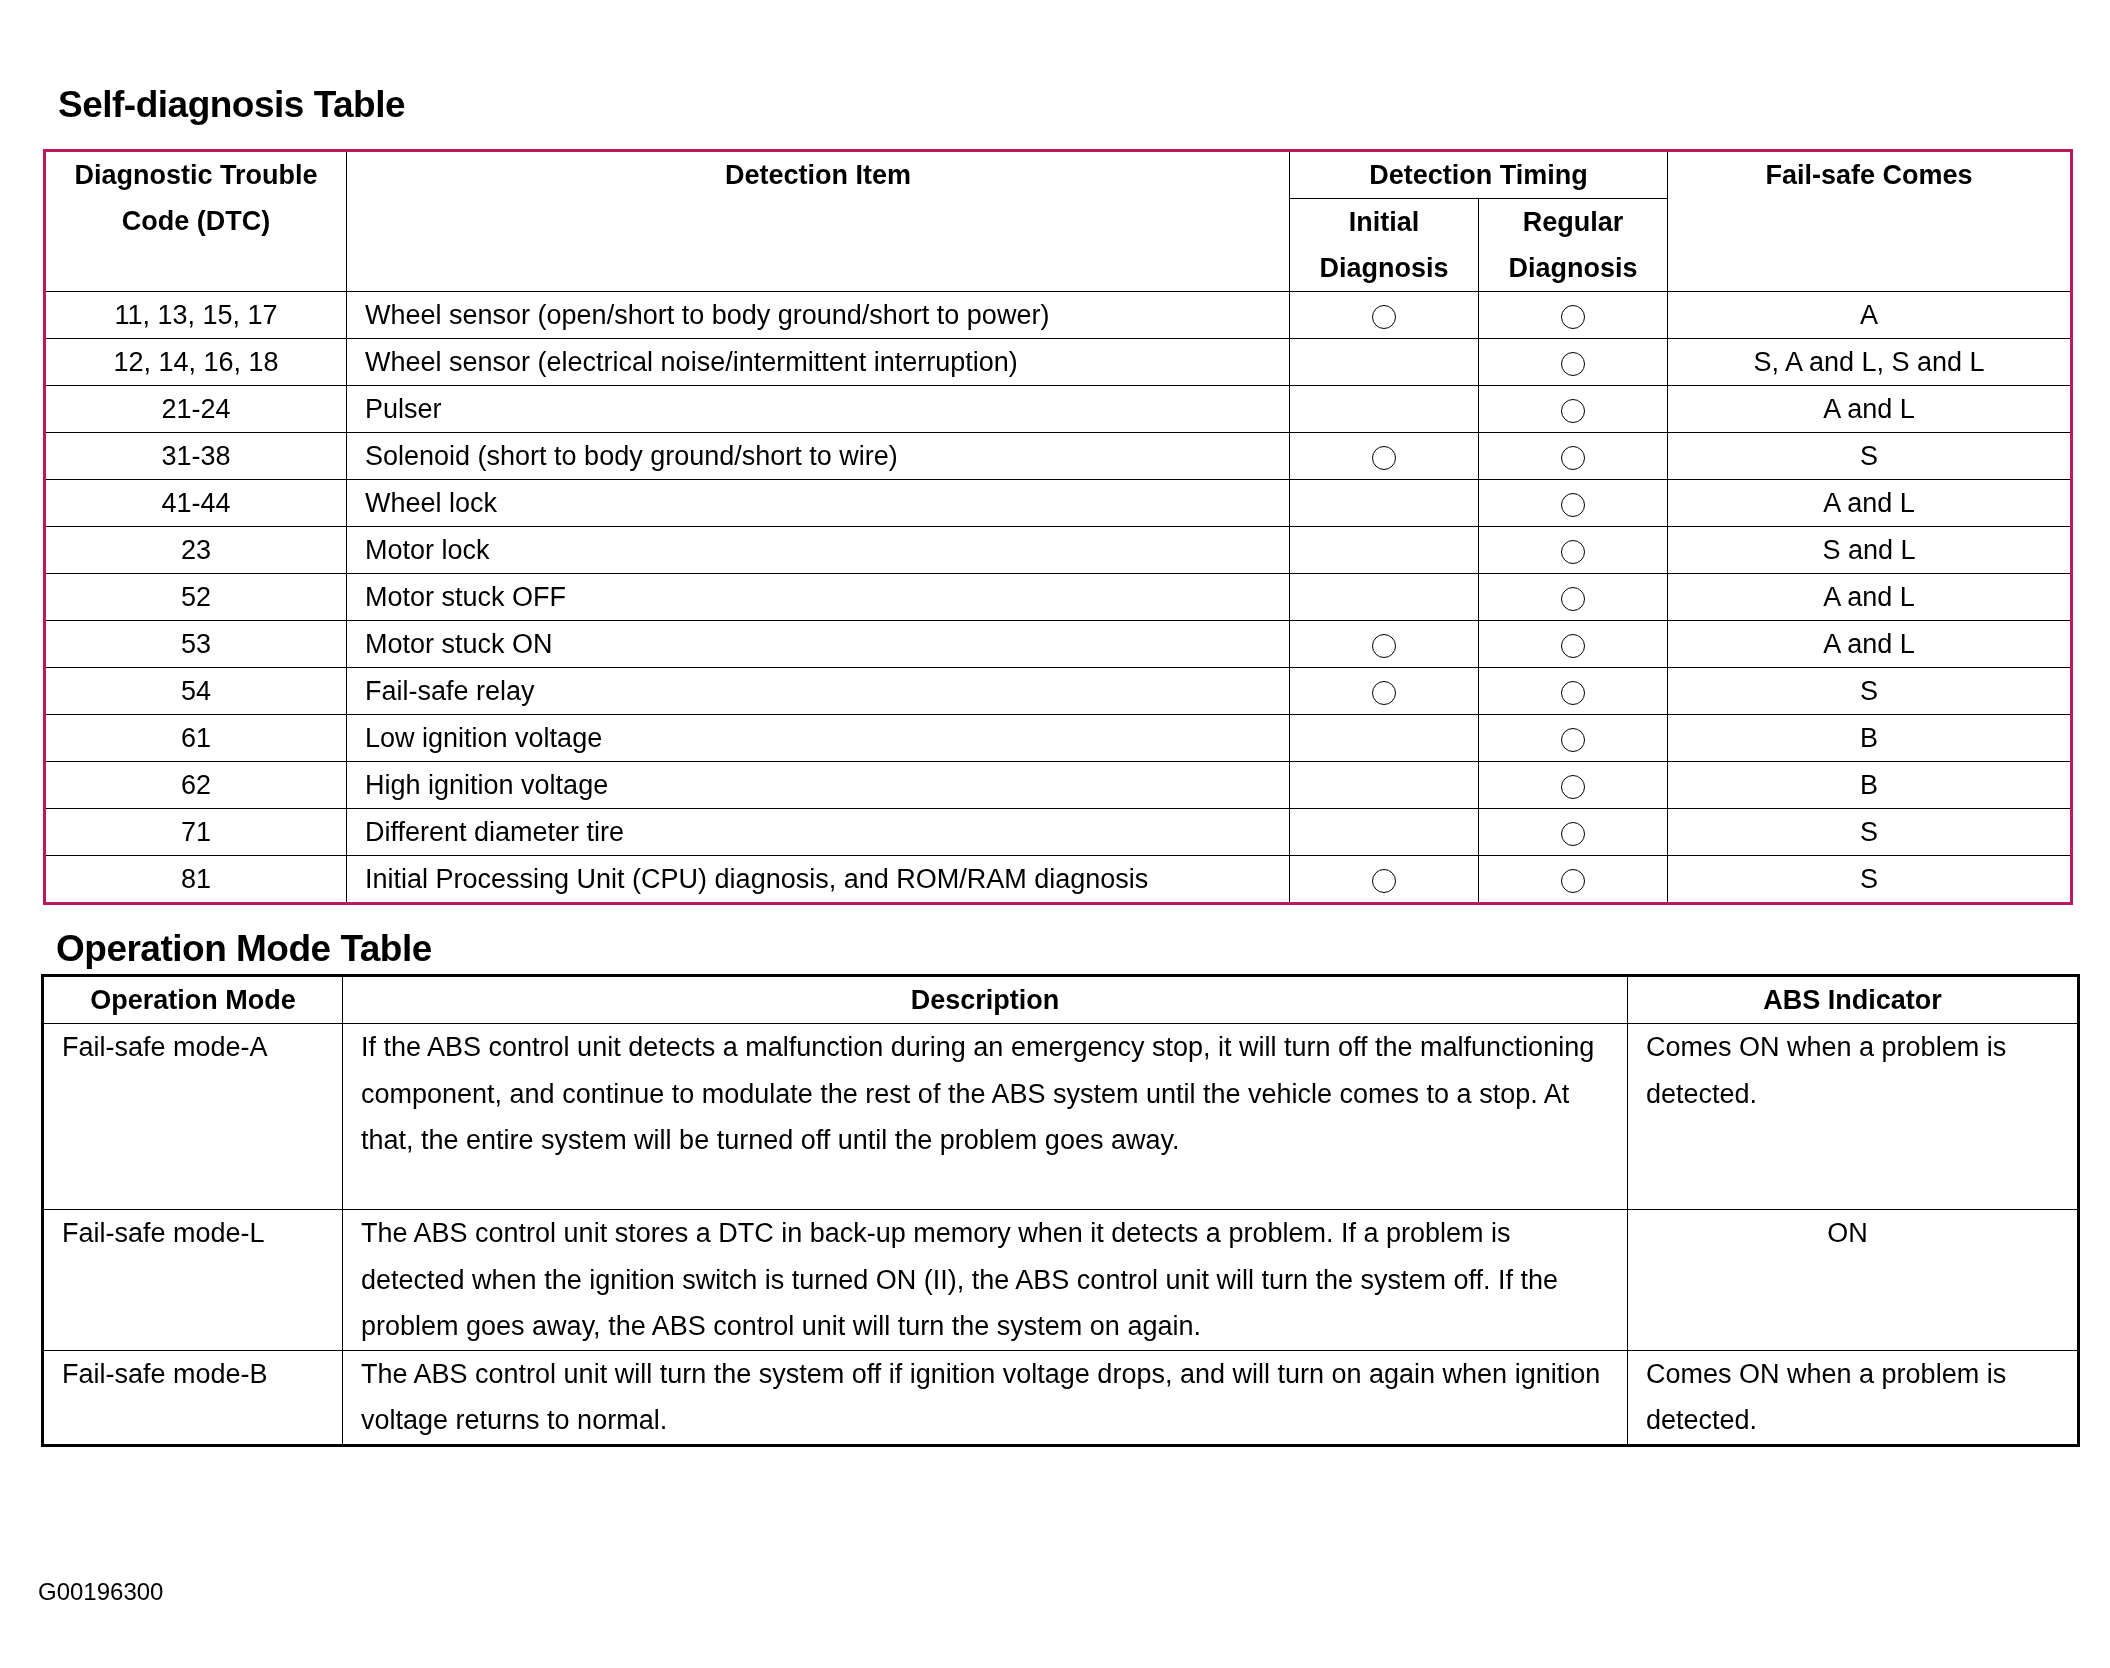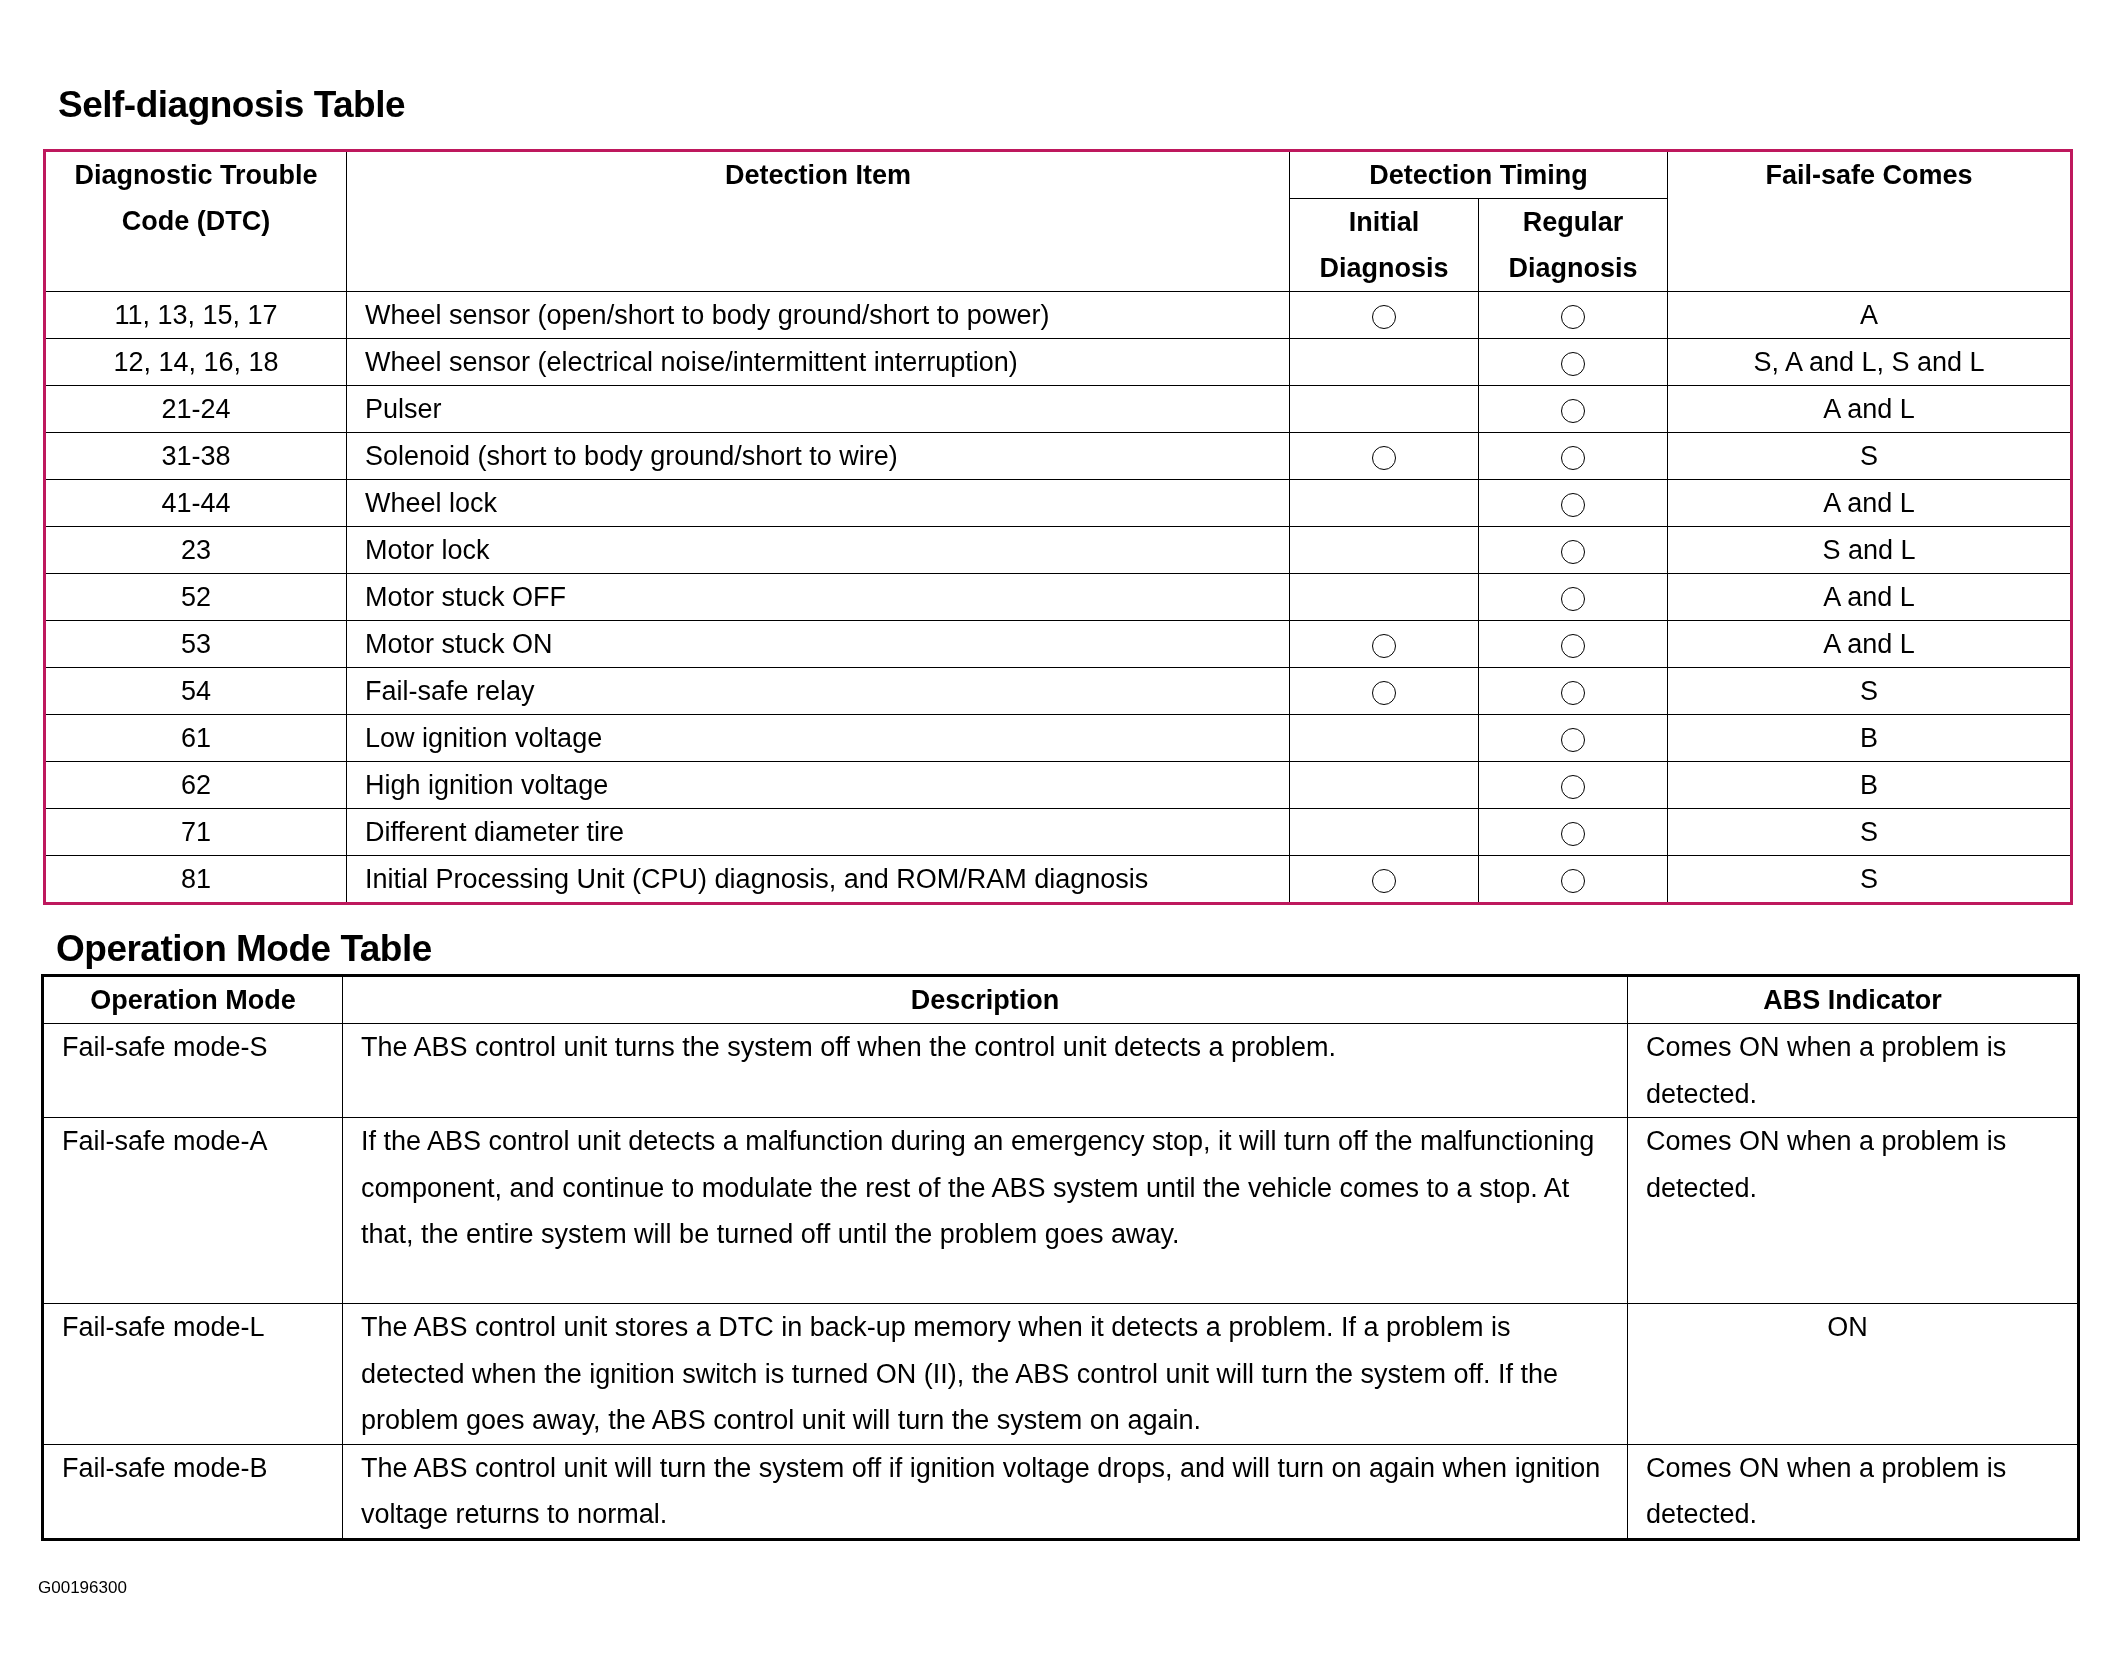--- a/index.html
+++ b/index.html
@@ -25,21 +25,21 @@
   .circle { display: inline-block; width: 22px; height: 22px; border: 1.5px solid #000;
             border-radius: 50%; vertical-align: middle; }
   .sub { line-height: 46px; padding-top: 0; }
 
   
   #op-mode { left: 41px; top: 974px; width: 2036px; border: 3px solid #000; }
   #op-mode th { text-align: center; height: 46px; line-height: 46px; }
   #op-mode td { line-height: 46.5px; padding: 0 10px 0 18px; }
   #op-mode td.ind-center { text-align: center; padding-left: 0; }
 
-  #footer-code { position: absolute; left: 38px; top: 1578px; font-size: 17px; }
+  #footer-code { position: absolute; left: 38px; top: 1578px; font-size: 24px; }
 </style>
 </head>
 <body>
 
 <h2 id="t1-title" class="title">Self-diagnosis Table</h2>
 
 <table id="self-diag">
   <colgroup>
     <col style="width:302px">
     <col style="width:943px">
@@ -163,25 +163,20 @@
     <col style="width:451px">
   </colgroup>
   <thead>
     <tr>
       <th>Operation Mode</th>
       <th>Description</th>
       <th>ABS Indicator</th>
     </tr>
   </thead>
   <tbody id="op-mode-body">
-      <tr style="height: 91px;">
-        <td>Fail-safe mode-S</td>
-        <td>The ABS control unit turns the system off when the control unit detects a problem.</td>
-        <td>Comes ON when a problem is detected.</td>
-      </tr>
       <tr style="height: 186px;">
         <td>Fail-safe mode-A</td>
         <td>If the ABS control unit detects a malfunction during an emergency stop, it will turn off the malfunctioning component, and continue to modulate the rest of the ABS system until the vehicle comes to a stop. At that, the entire system will be turned off until the problem goes away.</td>
         <td>Comes ON when a problem is detected.</td>
       </tr>
       <tr style="height: 138px;">
         <td>Fail-safe mode-L</td>
         <td>The ABS control unit stores a DTC in back-up memory when it detects a problem. If a problem is detected when the ignition switch is turned ON (II), the ABS control unit will turn the system off. If the problem goes away, the ABS control unit will turn the system on again.</td>
         <td class="ind-center">ON</td>
       </tr>

